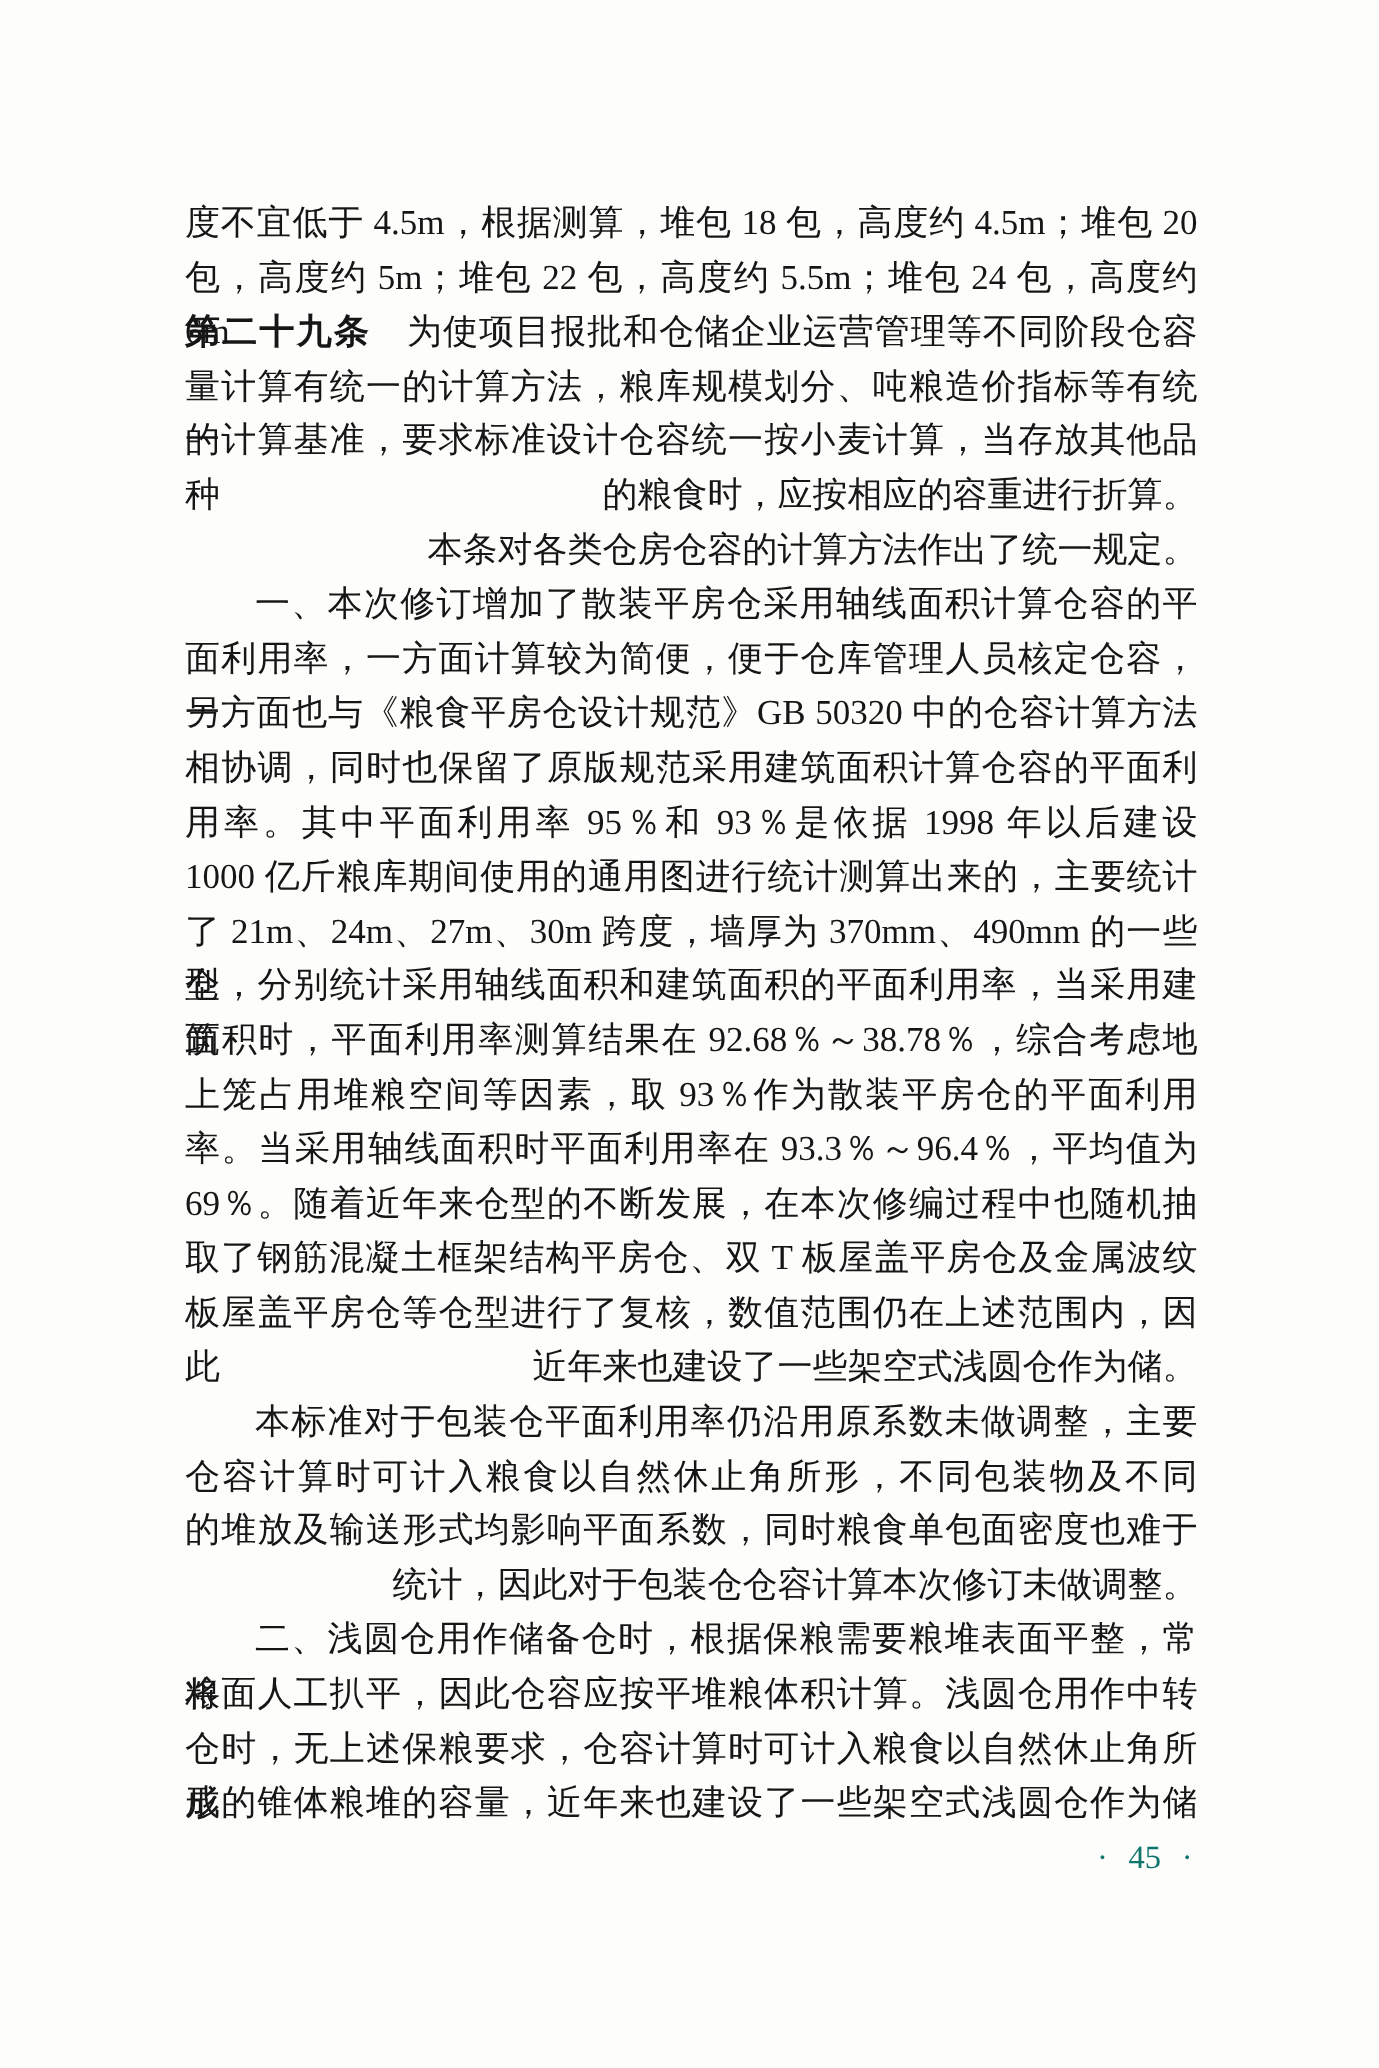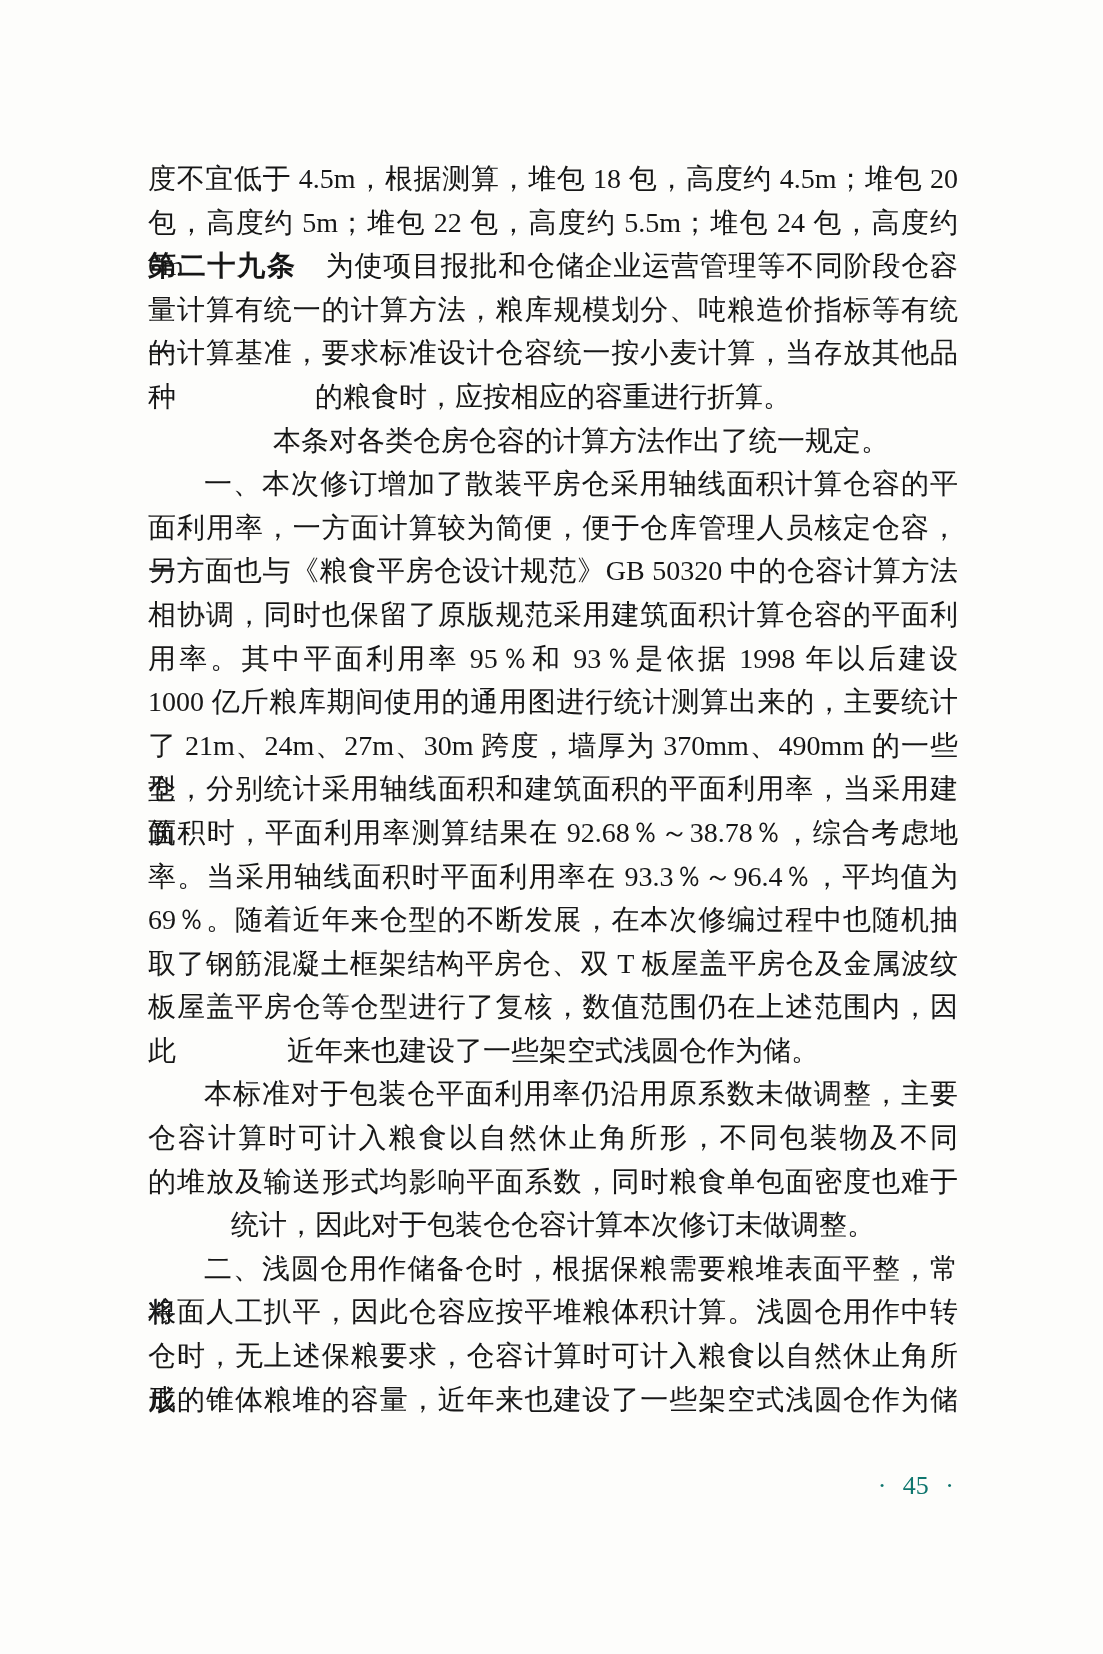--- a/index.html
+++ b/index.html
@@ -23,21 +23,21 @@
     position: absolute;
     left: 148px;
     top: 157px;
     width: 810px;
     font-size: 28px;
   }
   .line {
     height: 43.6px;
     line-height: 43.6px;
     white-space: nowrap;
-    text-align: center;
+    text-align: right;
   }
   .line.j {
     white-space: normal;
     text-align: justify;
     text-align-last: justify;
     text-justify: inter-character;
   }
   .line.indent {
     text-indent: 2em;
   }
@@ -70,20 +70,21 @@
       <div class="line indent">本条对各类仓房仓容的计算方法作出了统一规定。</div>
       <div class="line j indent">一、本次修订增加了散装平房仓采用轴线面积计算仓容的平</div>
       <div class="line j">面利用率，一方面计算较为简便，便于仓库管理人员核定仓容，另</div>
       <div class="line j">一方面也与《粮食平房仓设计规范》GB 50320 中的仓容计算方法</div>
       <div class="line j">相协调，同时也保留了原版规范采用建筑面积计算仓容的平面利</div>
       <div class="line j">用率。其中平面利用率 95％和 93％是依据 1998 年以后建设</div>
       <div class="line j">1000 亿斤粮库期间使用的通用图进行统计测算出来的，主要统计</div>
       <div class="line j">了 21m、24m、27m、30m 跨度，墙厚为 370mm、490mm 的一些仓</div>
       <div class="line j">型，分别统计采用轴线面积和建筑面积的平面利用率，当采用建筑</div>
       <div class="line j">面积时，平面利用率测算结果在 92.68％～38.78％，综合考虑地</div>
+      <div class="line j">上笼占用堆粮空间等因素，取 93％作为散装平房仓的平面利用</div>
       <div class="line j">率。当采用轴线面积时平面利用率在 93.3％～96.4％，平均值为</div>
       <div class="line j">69％。随着近年来仓型的不断发展，在本次修编过程中也随机抽</div>
       <div class="line j">取了钢筋混凝土框架结构平房仓、双 T 板屋盖平房仓及金属波纹</div>
       <div class="line j">板屋盖平房仓等仓型进行了复核，数值范围仍在上述范围内，因此</div>
       <div class="line">近年来也建设了一些架空式浅圆仓作为储。</div>
       <div class="line j indent">本标准对于包装仓平面利用率仍沿用原系数未做调整，主要</div>
       <div class="line j">仓容计算时可计入粮食以自然休止角所形，不同包装物及不同</div>
       <div class="line j">的堆放及输送形式均影响平面系数，同时粮食单包面密度也难于</div>
       <div class="line">统计，因此对于包装仓仓容计算本次修订未做调整。</div>
       <div class="line j indent">二、浅圆仓用作储备仓时，根据保粮需要粮堆表面平整，常将</div>

